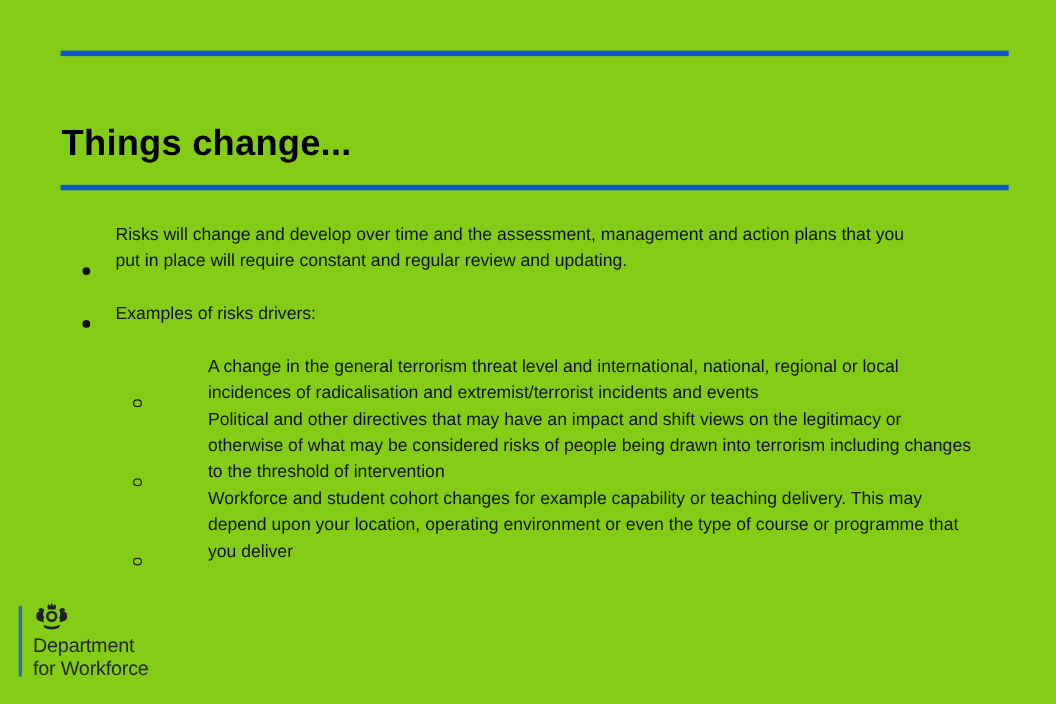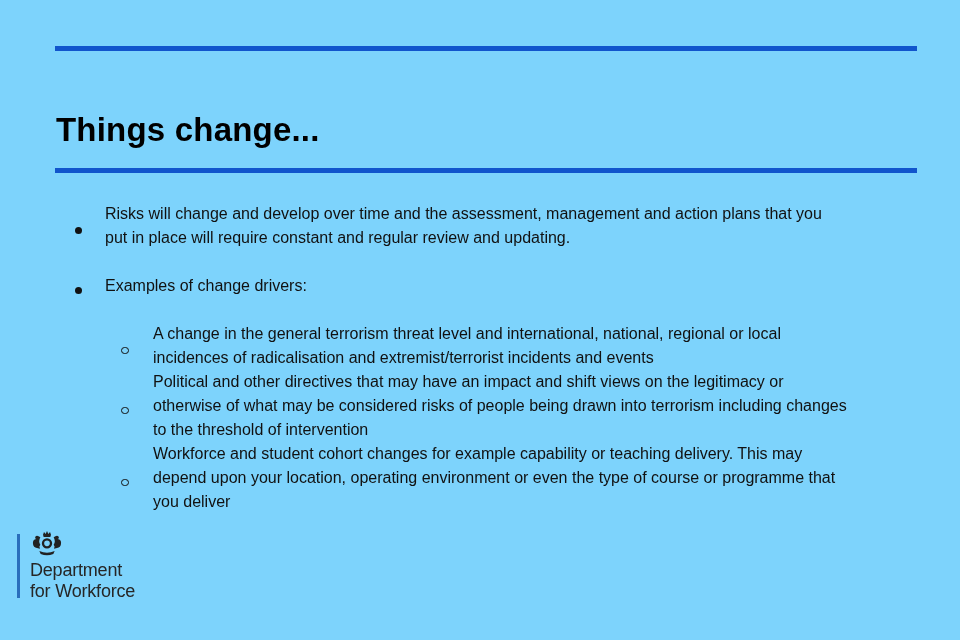--- a/index.html
+++ b/index.html
@@ -1,55 +1,55 @@
 <!DOCTYPE html>
 <html style="--accent: #1155cc; --logo-bar: #2a6ebc; --body-text: #111111;"><head>
 <meta charset="utf-8">
 <style>
   html,body{margin:0;padding:0;}
   body{
     width:960px;height:640px;background:#ffffff;overflow:hidden;
     font-family:"Liberation Sans","DejaVu Sans",sans-serif;
     -webkit-font-smoothing:antialiased;
   }
-  .slide{position:relative;width:960px;height:640px;background:#7dd3fc;}
+  .slide{position:relative;width:960px;height:640px;background:#84cc16;}
 
   
   .rule{position:absolute;left:55px;width:862px;height:5px;background:var(--accent,#1155cc);}
   .rule.top{top:46px;}
   .rule.bottom{top:168px;}
 
   
   .title{
     position:absolute;left:56px;top:88px;width:860px;
     font-size:33px;font-weight:bold;color:#000;line-height:40px;
     letter-spacing:0.2px;
   }
 
   
   .bullets{position:absolute;left:0;top:202px;width:960px;}
-  .row{display:flex;align-items:center;}
+  .row{display:flex;align-items:flex-end;}
   .row.gap-above{margin-top:24px;}
   .row.level1{margin-left:75px;}
-  .row.level2{margin-left:121px;}
+  .row.level2{margin-left:121px;gap:36px;}
   .row .marker{flex:0 0 auto;}
   .row.level1 .marker{width:30px;}
   .row.level2 .marker{width:32px;}
   .marker::before{content:"";display:block;margin-top:8.5px;}
   .row.level1 .marker::before{width:7px;height:7px;background:#111;border-radius:50%;}
   .row.level2 .marker::before{width:5.5px;height:5.5px;border:1.4px solid #111;border-radius:50%;background:transparent;}
   .row .text{
     font-size:16px;line-height:24px;color:#111;
     white-space:pre-line;
   }
   .row.level1 .text{max-width:812px;}
   .row.level2 .text{max-width:780px;}
 
   
-  .dfe{position:absolute;left:17px;top:530px;width:180px;height:80px;}
+  .dfe{position:absolute;left:17px;top:547px;width:180px;height:80px;}
   .dfe-bar{position:absolute;left:0;top:4px;width:3px;height:64px;background:var(--logo-bar,#2a6ebc);}
   .crest{position:absolute;left:13px;top:0;width:34px;height:30px;}
   .dfe-text{
     position:absolute;left:13px;top:30px;
     font-size:18px;line-height:21px;color:#262626;letter-spacing:-0.2px;
   }
 </style>
 </head>
 <body>
 
@@ -62,21 +62,21 @@
   <div class="rule bottom"></div>
 
   <div class="bullets">
       <div class="row level1">
       <span class="marker"></span>
       <span class="text">Risks will change and develop over time and the assessment, management and action plans that you
 put in place will require constant and regular review and updating.</span>
     </div>
       <div class="row level1 gap-above">
       <span class="marker"></span>
-      <span class="text">Examples of change drivers:</span>
+      <span class="text">Examples of risks drivers:</span>
     </div>
       <div class="row level2 gap-above">
       <span class="marker"></span>
       <span class="text">A change in the general terrorism threat level and international, national, regional or local
 incidences of radicalisation and extremist/terrorist incidents and events</span>
     </div>
       <div class="row level2">
       <span class="marker"></span>
       <span class="text">Political and other directives that may have an impact and shift views on the legitimacy or
 otherwise of what may be considered risks of people being drawn into terrorism including changes

